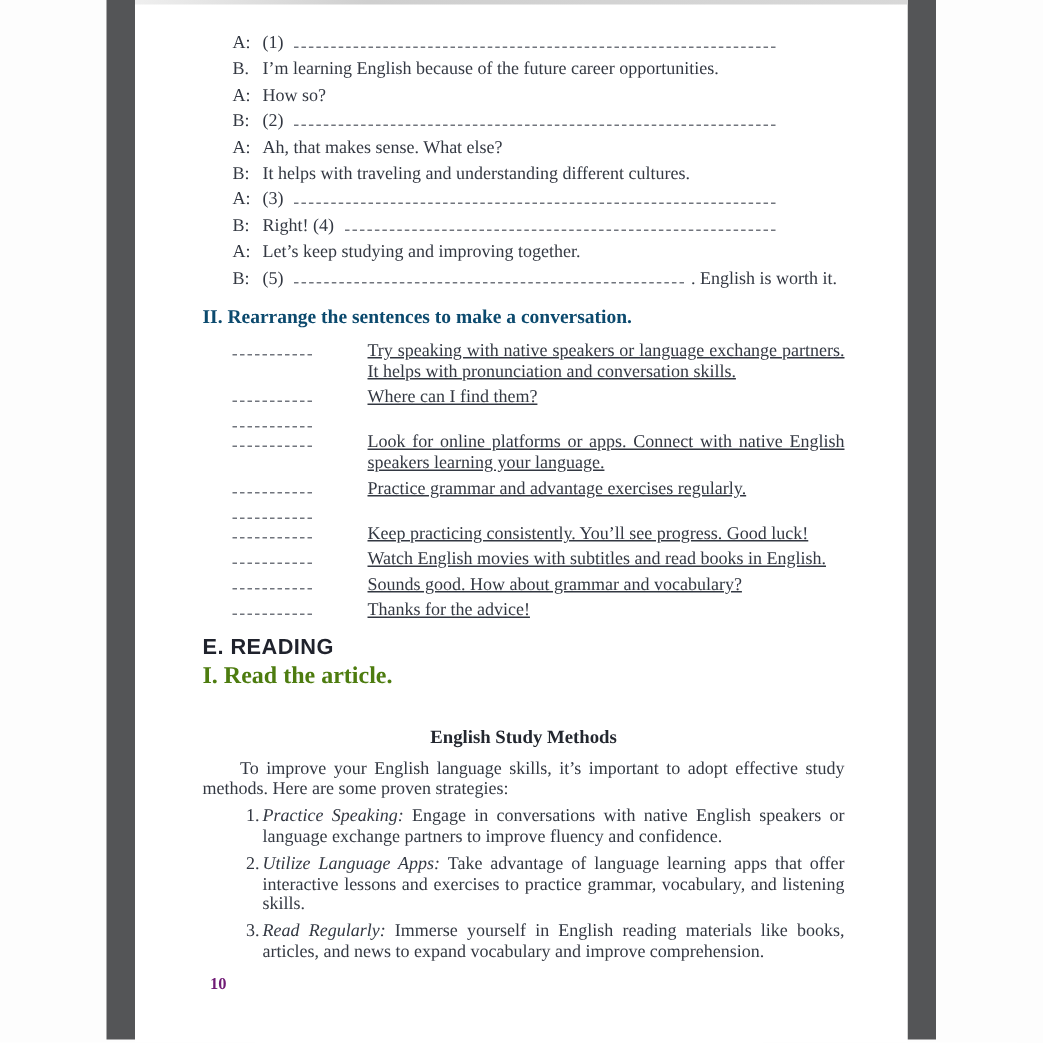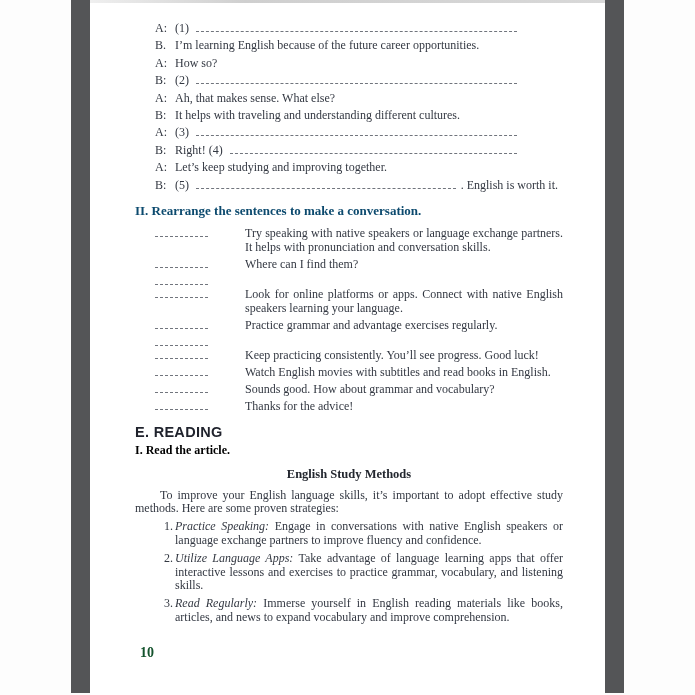--- a/index.html
+++ b/index.html
@@ -36,38 +36,38 @@
   .d-suffix{flex:none;margin-left:5px;}
 
   
   .sec-heading{
     margin:11px 0 0 0;font-size:13px;font-weight:bold;color:#0c4a6e;
     line-height:16px;
   }
   .rearrange{margin-top:8px;}
   .r-item{display:flex;align-items:baseline;line-height:13.8px;margin-bottom:3.2px;}
   .r-blank{flex:none;width:53px;margin-left:20px;height:9px;border-bottom:1.3px dashed #71757d;}
-  .r-text{flex:1;margin-left:37px;text-align:justify;}
+  .r-text{flex:1;margin-left:37px;text-align:justify;text-decoration:underline;}
 
   
   .reading-heading{
     margin:9px 0 0 0;font-family:"Liberation Sans", sans-serif;
     font-size:14.5px;font-weight:700;letter-spacing:.3px;color:#1f222c;
     line-height:18px;
   }
-  .read-sub{margin:2px 0 0 0;font-size:12px;font-weight:bold;color:#000000;line-height:15px;}
-  .article-title{margin-top:9px;text-align:center;font-weight:bold;font-size:12.5px;color:#23272f;line-height:15px;}
+  .read-sub{margin:2px 0 0 0;font-size:16px;font-weight:bold;color:#4d7c0f;line-height:15px;}
+  .article-title{margin-top:26px;text-align:center;font-weight:bold;font-size:12.5px;color:#23272f;line-height:15px;}
   .intro{margin:7px 0 0 0;text-align:justify;text-indent:25px;line-height:13.8px;}
   .strategies{margin-top:4px;}
   .s-item{display:flex;line-height:13.8px;margin-bottom:4px;}
   .s-num{flex:none;width:11px;margin-left:29px;}
   .s-body{flex:1;text-align:justify;}
   .s-lead{font-style:italic;}
 
-  .page-number{margin:20px 0 0 5px;font-weight:bold;font-size:14px;color:#14532d;}
+  .page-number{margin:8px 0 0 5px;font-weight:bold;font-size:11px;color:#701a75;}
 </style>
 </head>
 <body>
 
 <div class="stage">
   <div class="bar bar-left"></div>
   <div class="bar bar-right"></div>
 
   <div class="paper">
     <div class="top-shadow"></div>

